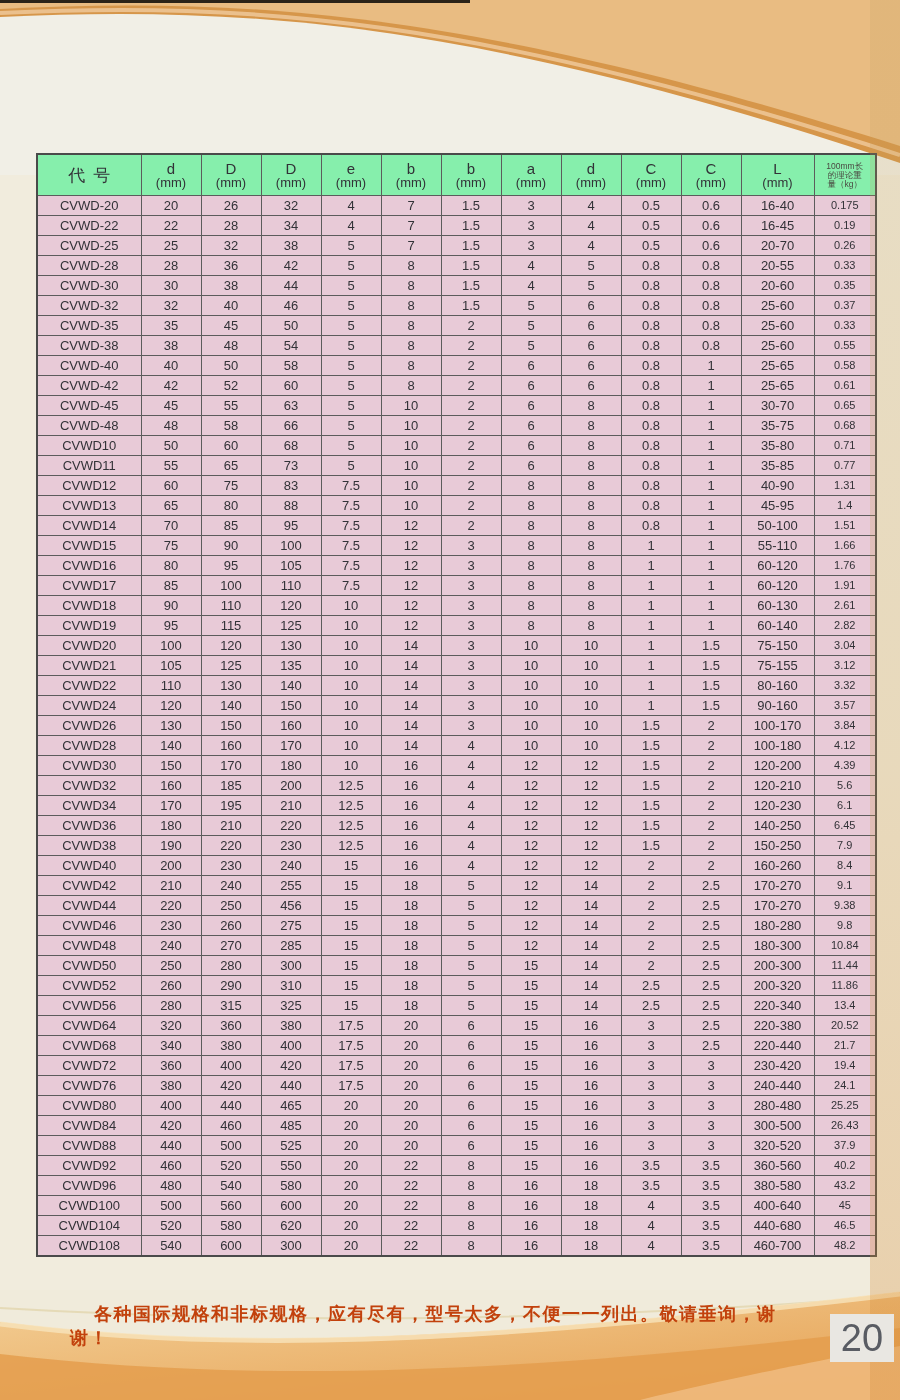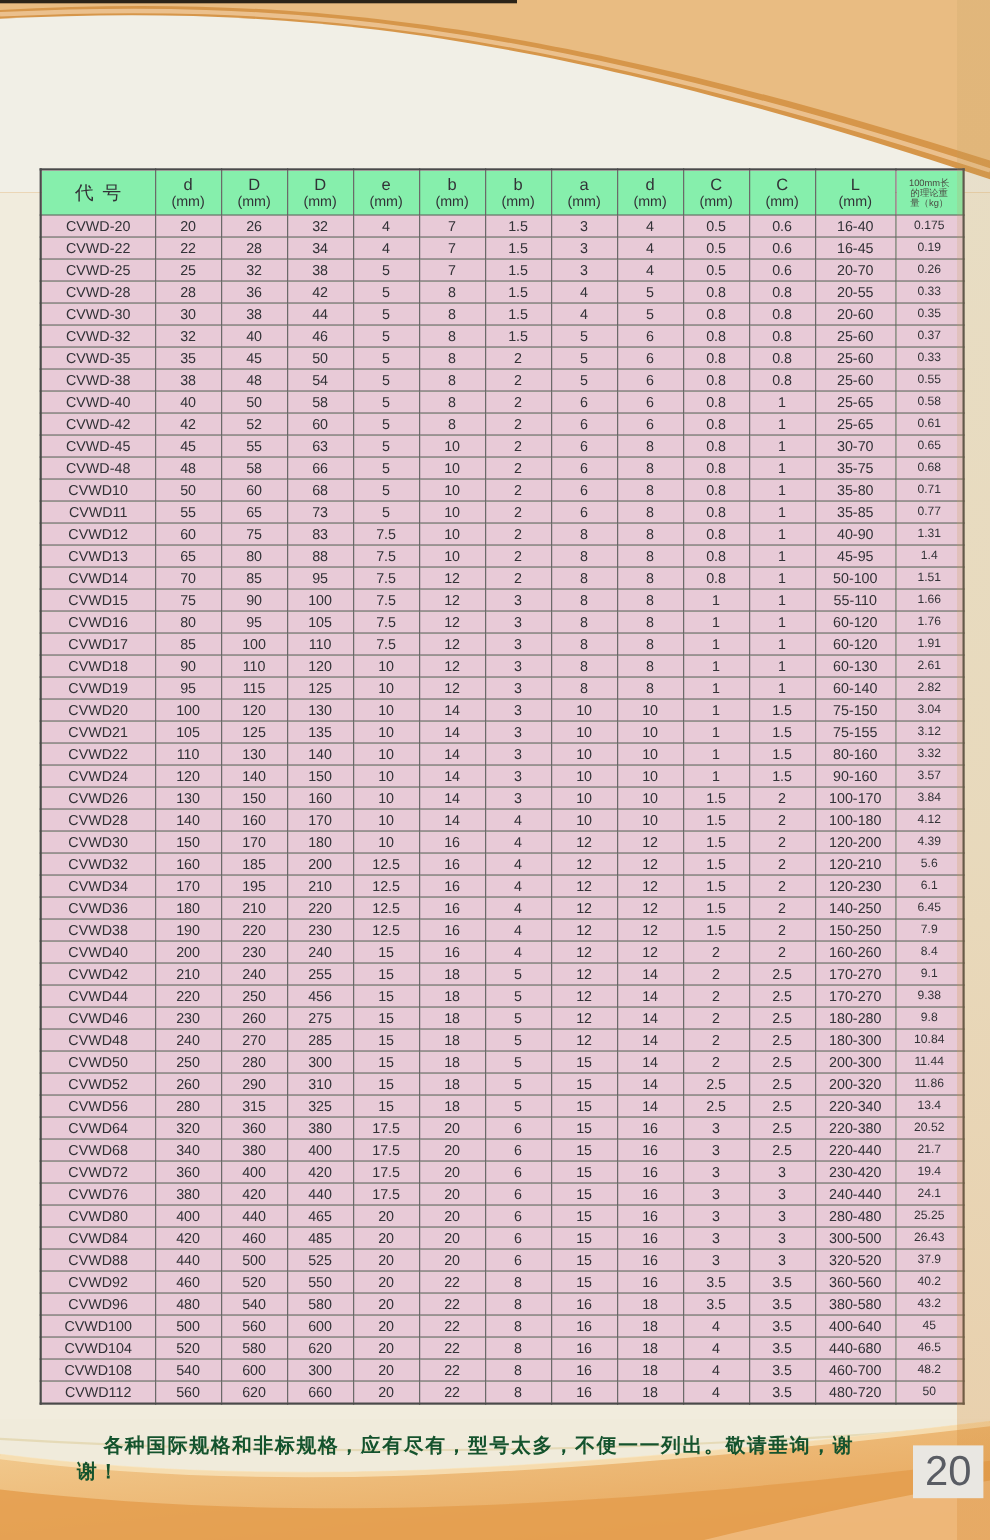--- a/index.html
+++ b/index.html
@@ -39,21 +39,21 @@
   th.small-hdr div{font-size:8.5px;line-height:9px;color:#4a4a42;}
   table.spec td{
     background:#e8cad7;
     height:19px;font-size:13px;line-height:13px;
   }
   table.spec td.cell-code{font-size:13px;}
   table.spec td.cell-w{font-size:11px;}
   
   .note{
     position:absolute;left:70px;top:1302px;width:740px;z-index:6;
-    font-size:18px;font-weight:bold;color:#14532d;letter-spacing:1.5px;
+    font-size:18px;font-weight:bold;color:#c2410c;letter-spacing:1.5px;
     text-align:left;text-indent:24px;
   }
   .bottom-deco{position:absolute;bottom:0;left:0;width:900px;height:110px;z-index:2;}
   .page-number{
     position:absolute;right:6px;top:1314px;width:64px;height:48px;z-index:7;
     background:#e9e7e2;display:flex;align-items:center;justify-content:center;
     font-size:38px;color:#595c63;
   }
 </style>
 </head>
@@ -929,35 +929,20 @@
           <td>20</td>
           <td>22</td>
           <td>8</td>
           <td>16</td>
           <td>18</td>
           <td>4</td>
           <td>3.5</td>
           <td>460-700</td>
           <td class="cell-w">48.2</td>
         </tr>
-        <tr>
-          <td class="cell-code">CVWD112</td>
-          <td>560</td>
-          <td>620</td>
-          <td>660</td>
-          <td>20</td>
-          <td>22</td>
-          <td>8</td>
-          <td>16</td>
-          <td>18</td>
-          <td>4</td>
-          <td>3.5</td>
-          <td>480-720</td>
-          <td class="cell-w">50</td>
-        </tr>
       </tbody>
   </table>
 
   <div class="note">各种国际规格和非标规格，应有尽有，型号太多，不便一一列出。敬请垂询，谢谢！</div>
 
   <svg class="bottom-deco" viewBox="0 0 900 110" xmlns="http://www.w3.org/2000/svg">
     <defs>
       <linearGradient id="sweep" x1="0" y1="0" x2="0.9" y2="1">
         <stop offset="0" stop-color="#f3cf96"></stop>
         <stop offset="1" stop-color="#e6a255"></stop>

